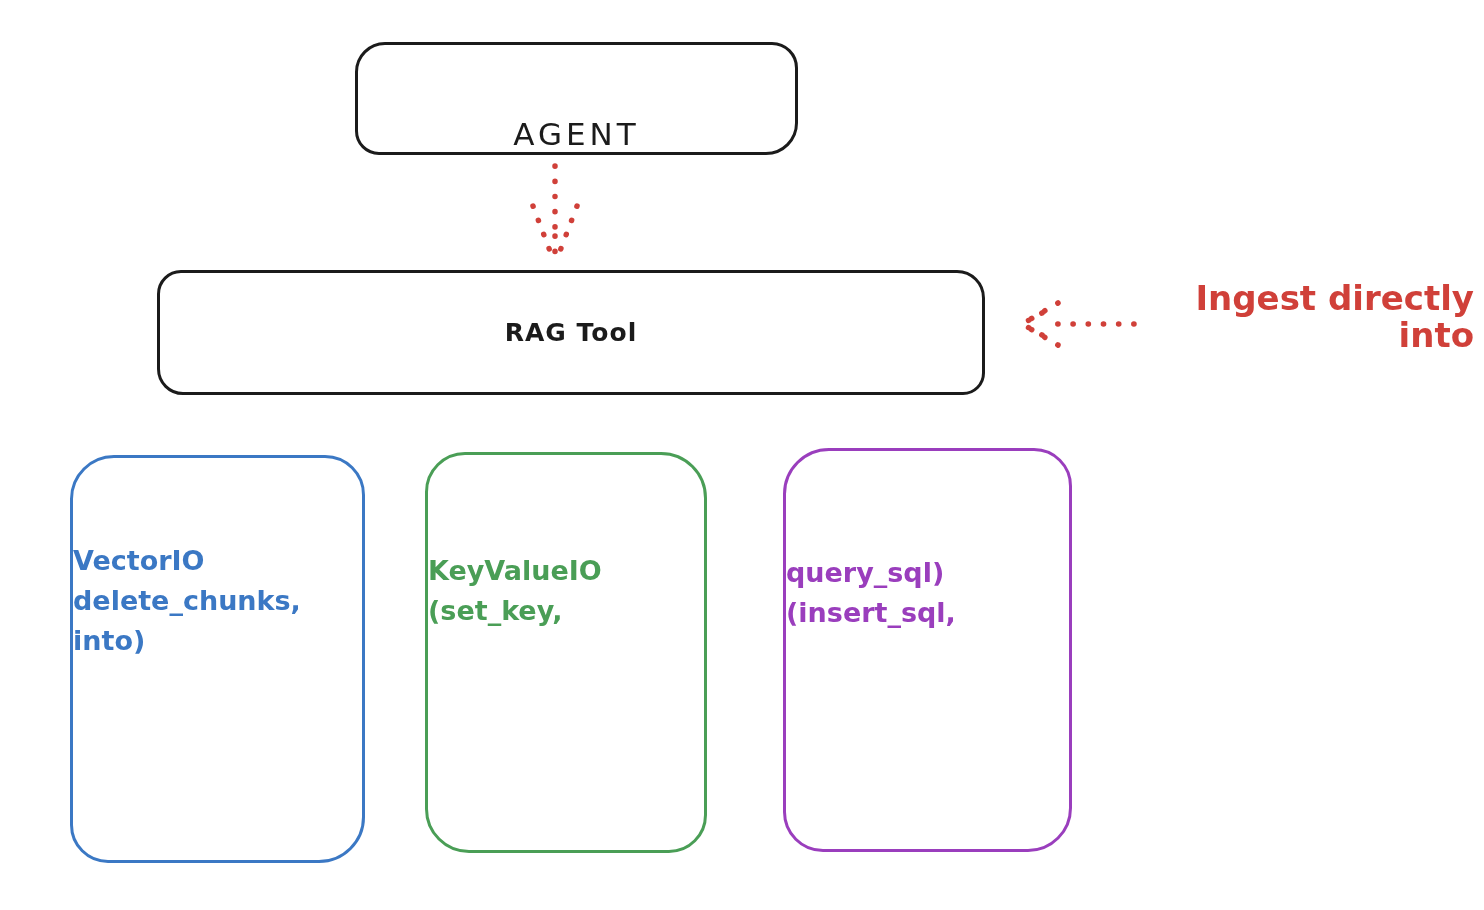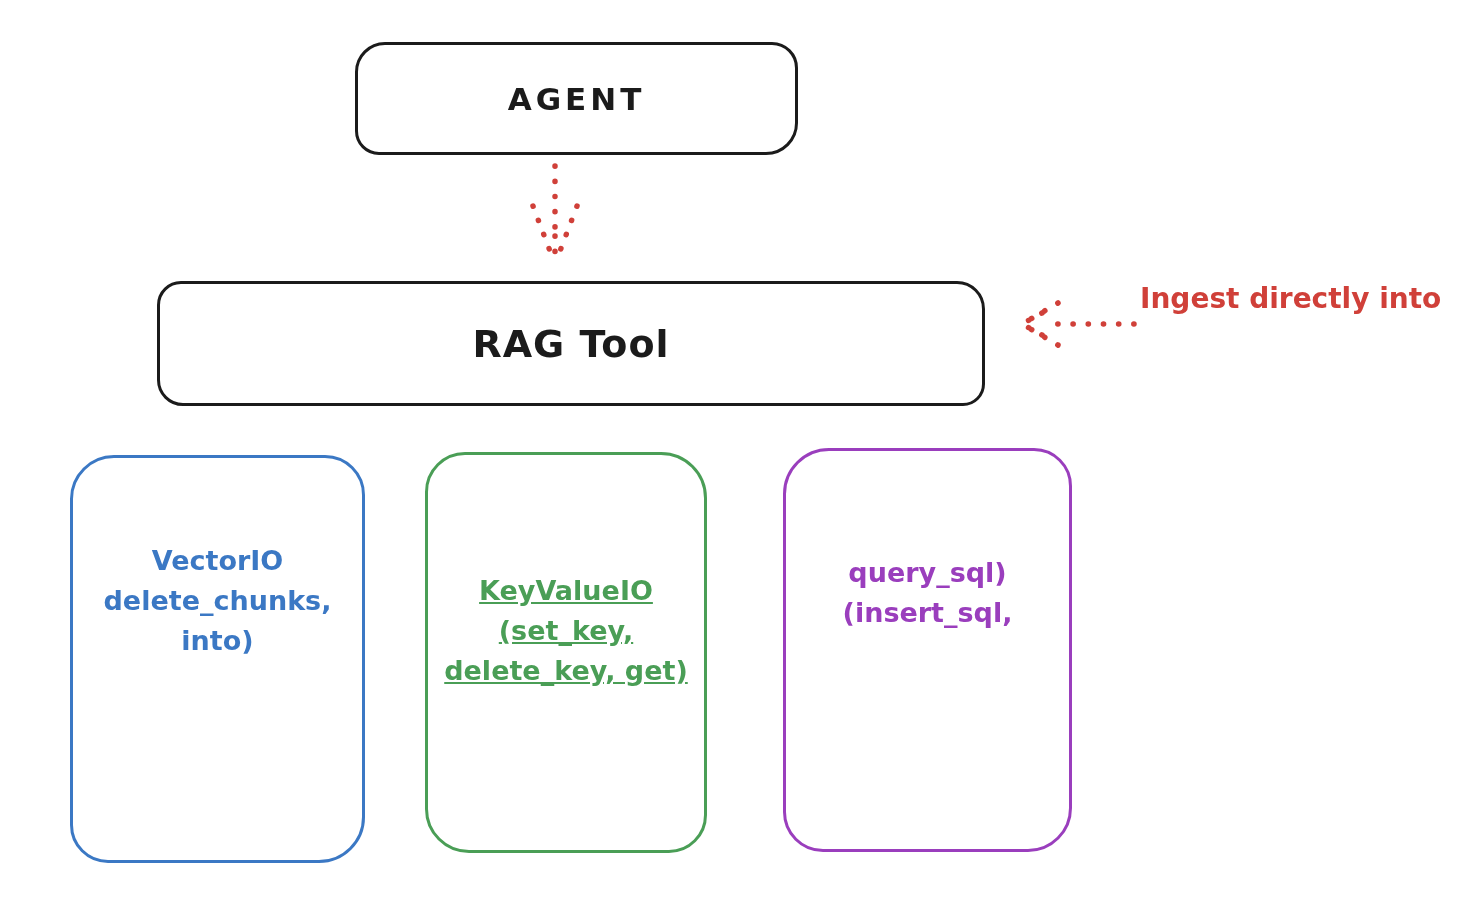--- a/index.html
+++ b/index.html
@@ -24,85 +24,84 @@
     align-items: center;
     justify-content: center;
     box-sizing: border-box;
     color: #1b1b1b;
   }
   .agent-box {
     left: 355px; top: 42px;
     width: 443px; height: 113px;
     border-radius: 30px 26px 32px 24px;
     font-size: 31px;
-    font-weight: bold;
+    font-weight: normal;
     letter-spacing: 4px;
+    align-items: flex-end;
   }
   .rag-box {
     left: 157px; top: 270px;
     width: 828px; height: 125px;
     border-radius: 24px 28px 22px 26px;
-    font-size: 38px;
+    font-size: 25px;
     font-weight: bold;
     letter-spacing: 1px;
-    margin-top: 11px;
   }
   
   .io-box {
     position: absolute;
     background: #ffffff;
     box-sizing: border-box;
     border-style: solid;
     border-width: 3.5px;
   }
   .io-box .text-block {
     position: absolute;
     left: 0;
     width: 100%;
-    text-align: center;
     font-size: 27px;
     font-weight: bold;
     line-height: 40px;
   }
   .io-box .index-label {
     display: block;
     margin-top: 40px;
   }
   .vector-box {
     left: 70px; top: 455px;
     width: 295px; height: 408px;
     border-radius: 44px 40px 46px 38px;
   }
   .vector-box .text-block { top: 83px; }
   .keyvalue-box {
     left: 425px; top: 452px;
     width: 282px; height: 401px;
     border-radius: 40px 46px 38px 44px;
   }
-  .keyvalue-box .text-block { top: 116px; text-decoration: underline; }
+  .keyvalue-box .text-block { top: 96px; }
   .relational-box {
     left: 783px; top: 448px;
     width: 289px; height: 404px;
     border-radius: 46px 38px 44px 40px;
   }
   .relational-box .text-block { top: 102px; }
   
   .arrow {
     position: absolute;
     overflow: visible;
   }
   .v-arrow { left: 517px; top: 160px; }
   .h-arrow { left: 1012px; top: 296px; }
   
   .annotation {
     position: absolute;
     left: 1140px; top: 280px;
     width: 334px;
-    text-align: left;
-    font-size: 28px;
+    text-align: right;
+    font-size: 34px;
     font-weight: bold;
     line-height: 37px;
   }
 </style>
 </head>
 <body>
 
 <div class="canvas">
 
   <div class="frame-box agent-box">
@@ -141,21 +140,20 @@
       <span style="display:block">VectorIO</span>
       <span style="display:block">delete_chunks,</span>
       <span style="display:block">into)</span>
     </div>
   </div>
 
   <div class="io-box keyvalue-box" style="border-color: rgb(74, 158, 86); color: rgb(74, 158, 86);">
     <div class="text-block">
       <span style="display:block">KeyValueIO</span>
       <span style="display:block">(set_key,</span>
-      <span style="display:block">delete_key, get)</span>
     </div>
   </div>
 
   <div class="io-box relational-box" style="border-color: rgb(154, 62, 189); color: rgb(154, 62, 189);">
     <div class="text-block">
       <span style="display:block">query_sql)</span>
       <span style="display:block">(insert_sql,</span>
     </div>
   </div>
 

